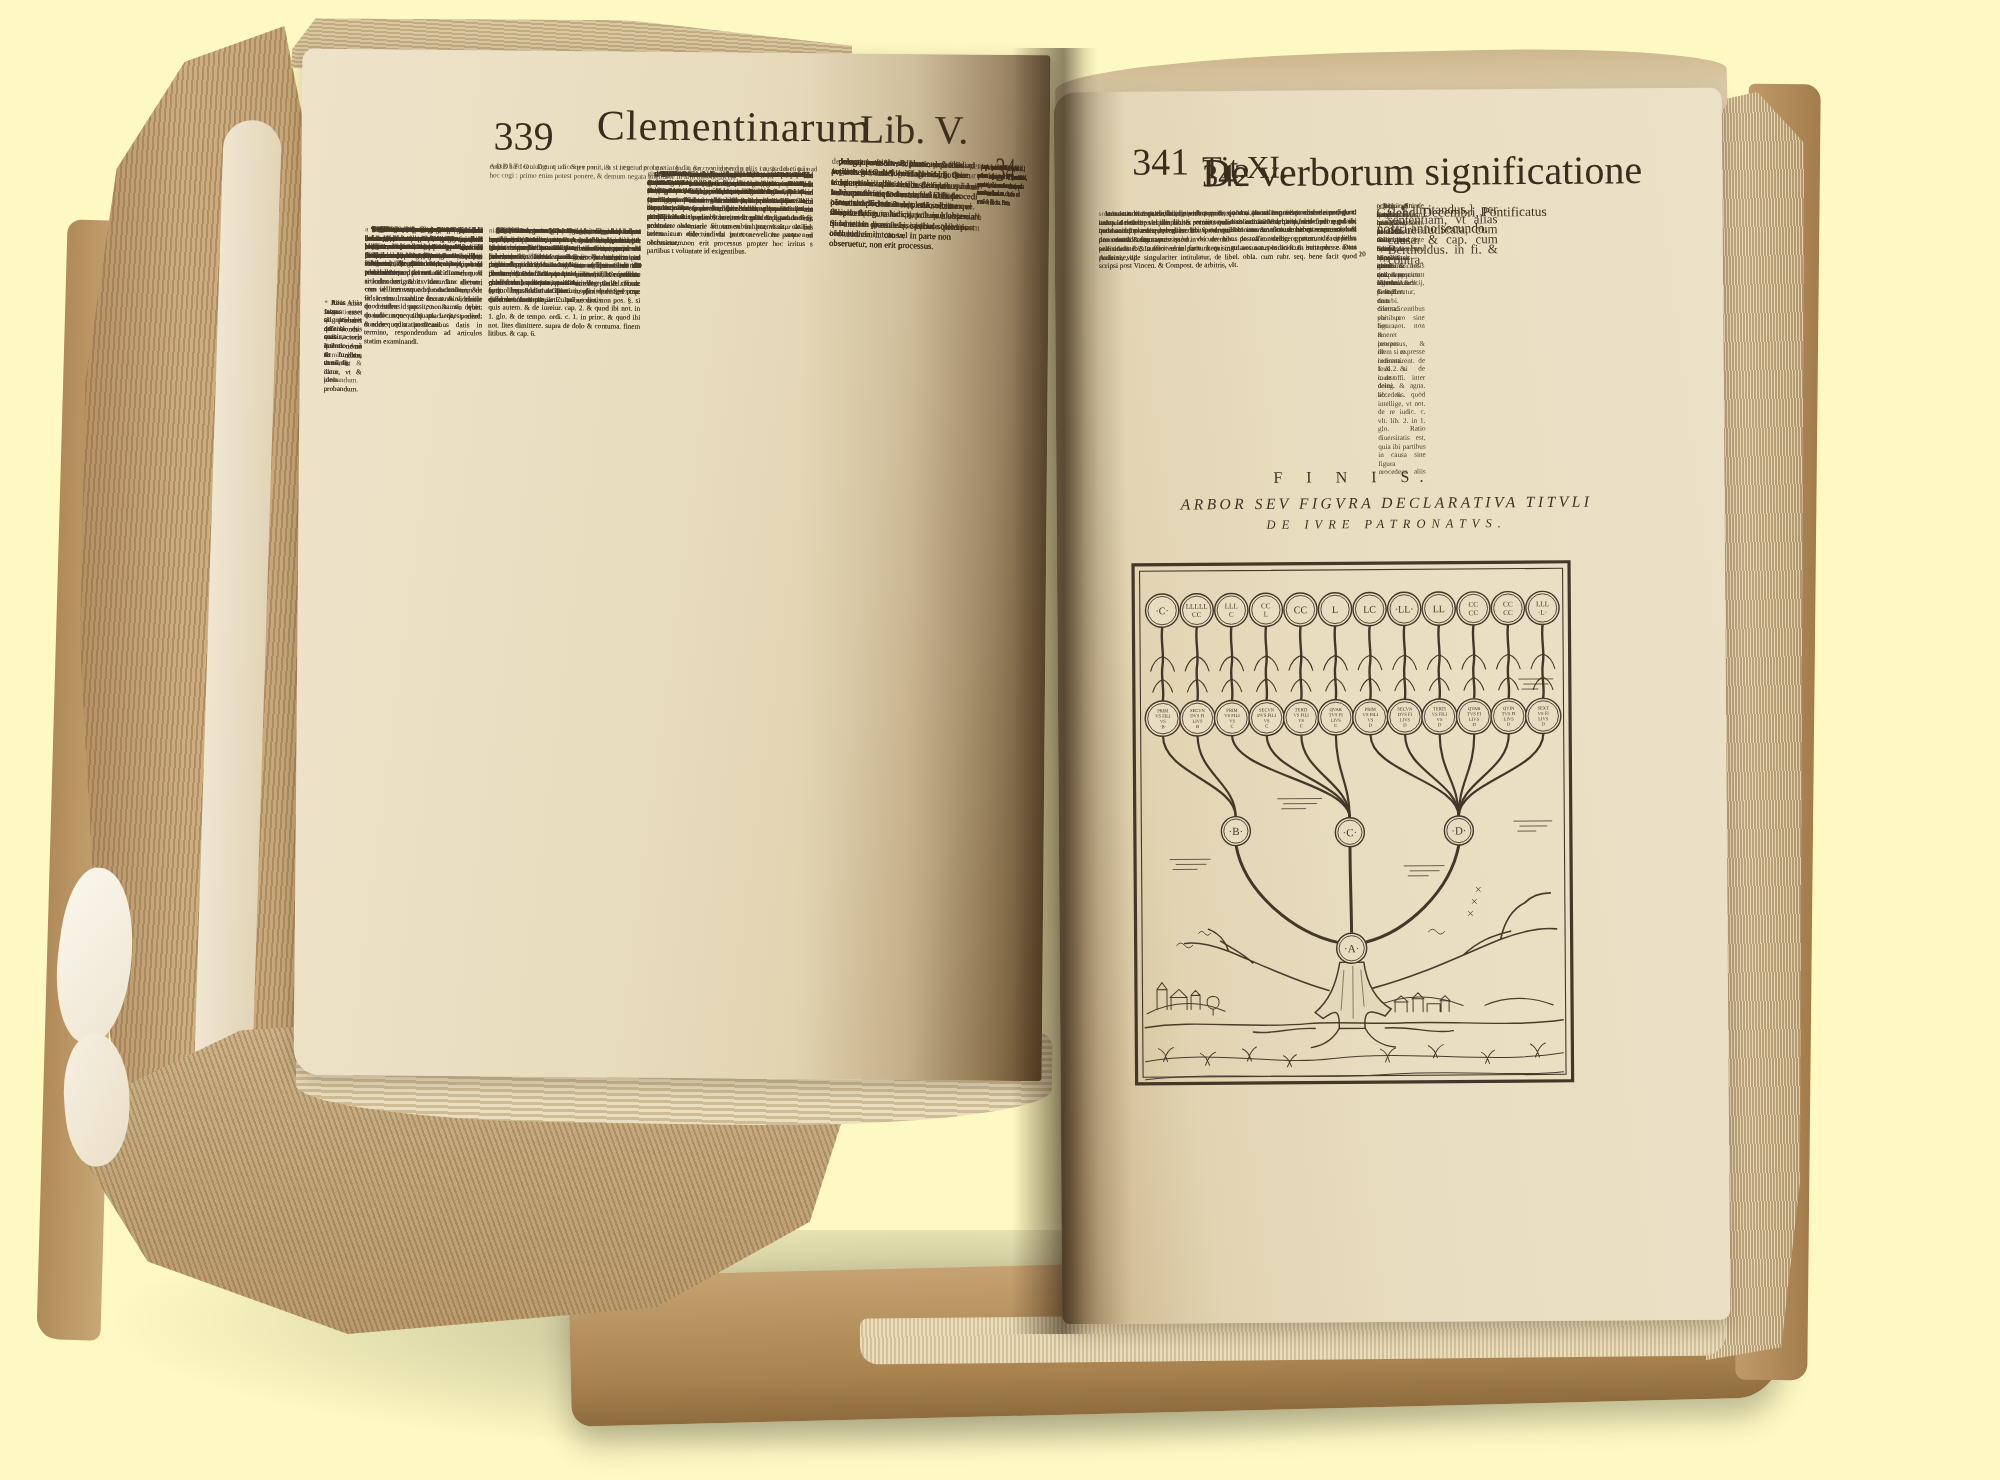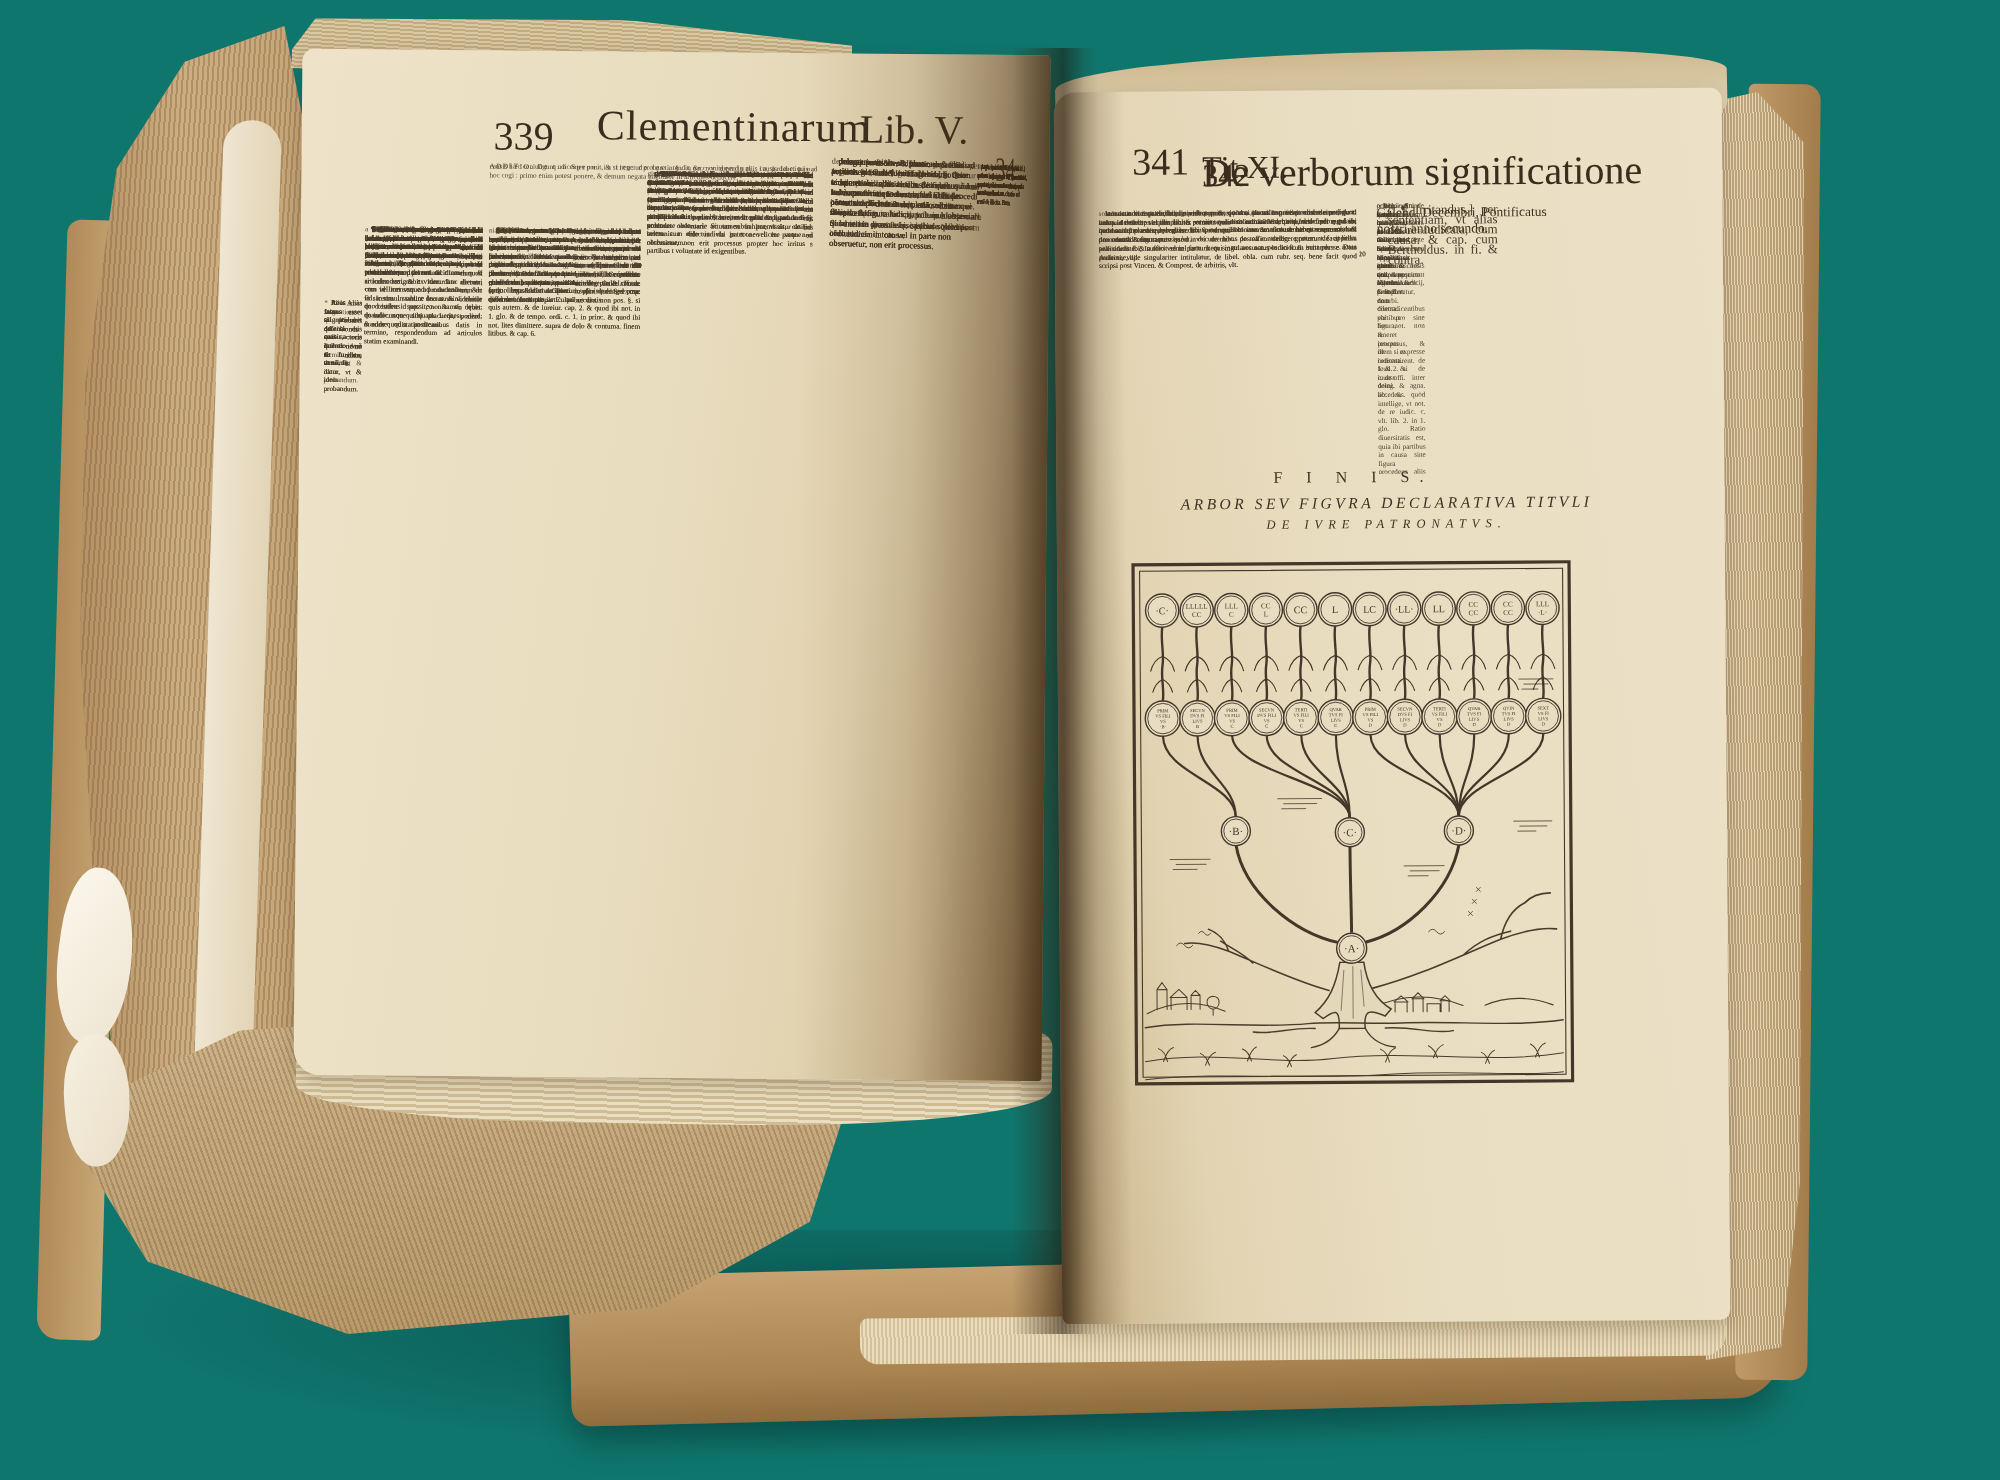--- a/index.html
+++ b/index.html
@@ -1,16 +1,16 @@
 <!DOCTYPE html>
 <html><head>
 <meta charset="utf-8">
 <style>
   html,body{margin:0;padding:0;background:#ffffff;}
-  #stage{position:relative;width:2000px;height:1480px;background:#0f766e;overflow:hidden;
+  #stage{position:relative;width:2000px;height:1480px;background:#fef9c3;overflow:hidden;
          font-family:"Liberation Serif",serif;color:#473a29;}
   #stage *{position:absolute;box-sizing:border-box;}
 
   
   .ground-shadow{left:100px;top:1230px;width:1660px;height:230px;
     background:radial-gradient(ellipse at 50% 40%, rgba(0,0,0,.30), rgba(0,0,0,0) 70%);z-index:0;}
   .cover-bottom{left:570px;top:1262px;width:1210px;height:150px;z-index:1;
     background:linear-gradient(180deg,#c6a272,#a8834f 70%,#8f6c3e);
     transform:rotate(-1.4deg);border-radius:10px 26px 46px 20px;box-shadow:0 18px 30px rgba(0,0,0,.25);}
   .cover-right{left:1742px;top:84px;width:72px;height:1296px;z-index:1;

